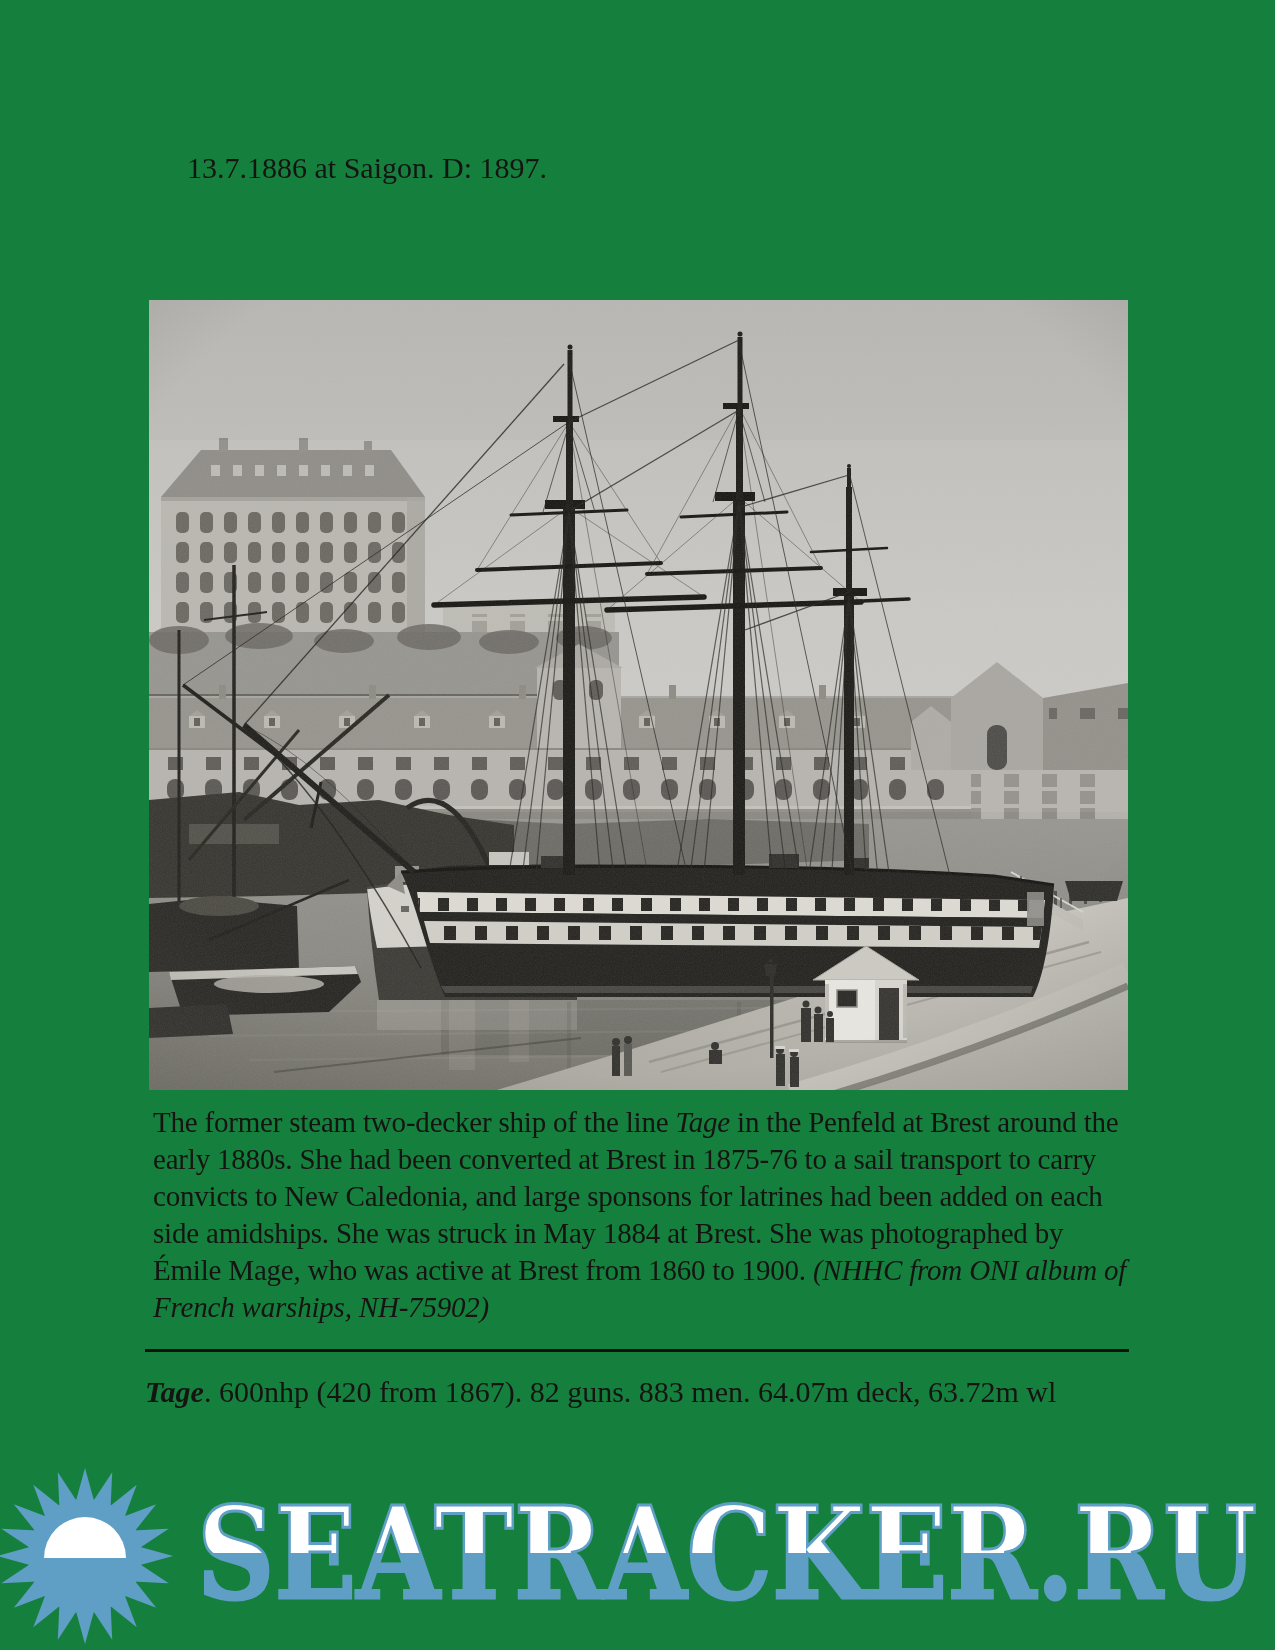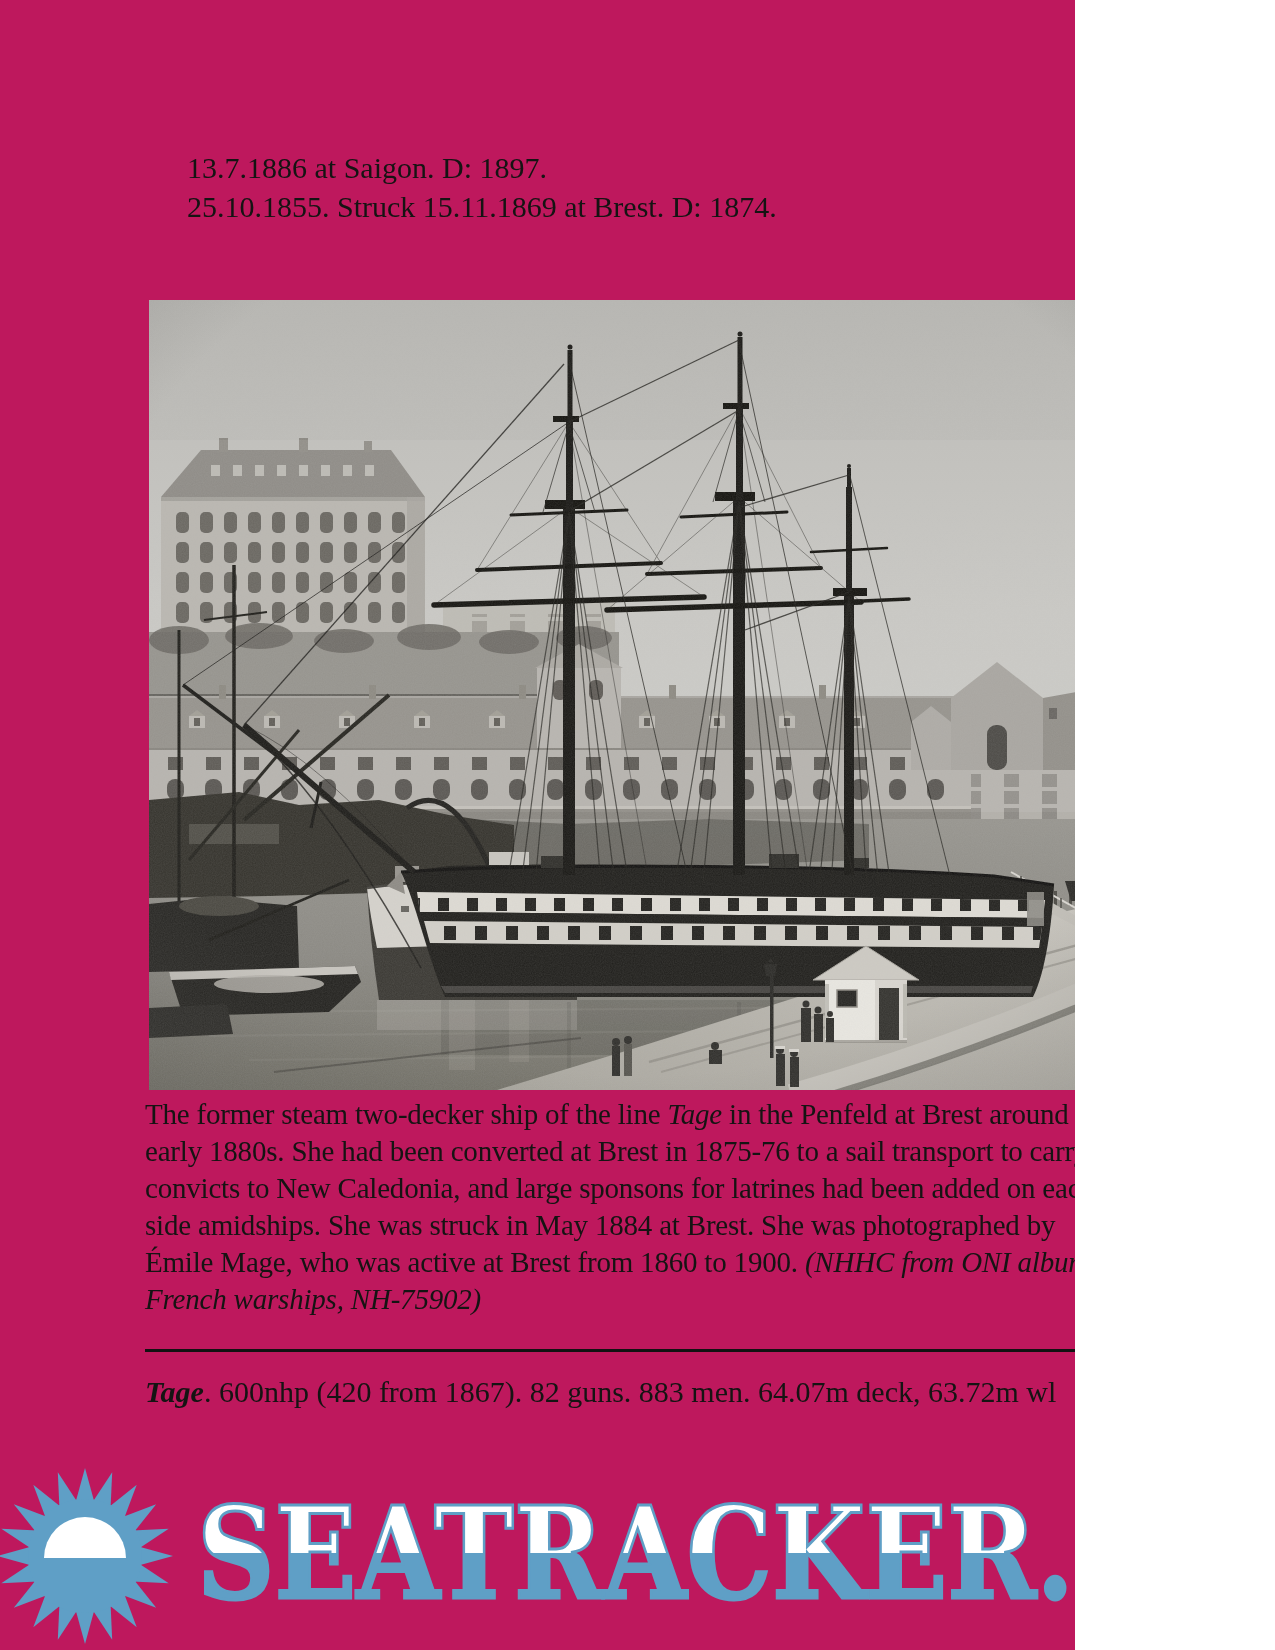--- a/index.html
+++ b/index.html
@@ -1,38 +1,37 @@
 <!DOCTYPE html>
 <html><head>
 <meta charset="utf-8">
 <style>
   html,body{margin:0;padding:0;background:#ffffff;}
-  .page{position:relative;width:1075px;height:1650px;background:#be185d;overflow:hidden;
+  .page{position:relative;width:1275px;height:1650px;background:#15803d;overflow:hidden;
         font-family:"Liberation Serif", serif;color:#151413;}
   .entry{position:absolute;left:145px;width:990px;font-size:30px;line-height:39px;margin:0;}
   .entry .line{display:block;}
   .entry .indent{margin-left:42px;}
   .bi{font-weight:bold;font-style:italic;}
   .i{font-style:italic;}
   .entry-top{top:148px;}
   .entry-bottom{top:1372px;}
   .photo-wrap{position:absolute;left:149px;top:300px;width:979px;height:790px;}
-  .caption{position:absolute;left:145px;top:1096px;width:975px;font-size:29px;line-height:37px;margin:0;letter-spacing:-0.2px;}
+  .caption{position:absolute;left:145px;top:1096px;width:975px;font-size:29px;line-height:37px;margin:8px;letter-spacing:-0.2px;}
   .divider{position:absolute;left:145px;top:1349px;width:984px;height:3px;background:#121212;border:none;margin:0;}
   .wm-sun{position:absolute;left:-5px;top:1466px;width:180px;height:180px;}
   .wm-text{position:absolute;left:190px;top:1498px;width:1075px;height:125px;}
 </style>
 </head>
 <body>
 
 <div class="page">
 
   <p class="entry entry-top">
     <span class="line indent">13.7.1886 at Saigon. D: 1897.</span>
-    <span class="line indent">25.10.1855. Struck 15.11.1869 at Brest. D: 1874.</span>
   </p>
 
   <div class="photo-wrap">
     <svg width="979" height="790" viewBox="0 0 979 790" xmlns="http://www.w3.org/2000/svg">
       <defs>
         <linearGradient id="skyGrad" x1="0" y1="0" x2="0" y2="1">
           <stop offset="0" stop-color="#b7b6b2"></stop>
             <stop offset="0.55" stop-color="#c6c5c1"></stop>
             <stop offset="1" stop-color="#cbcac6"></stop>
         </linearGradient>

